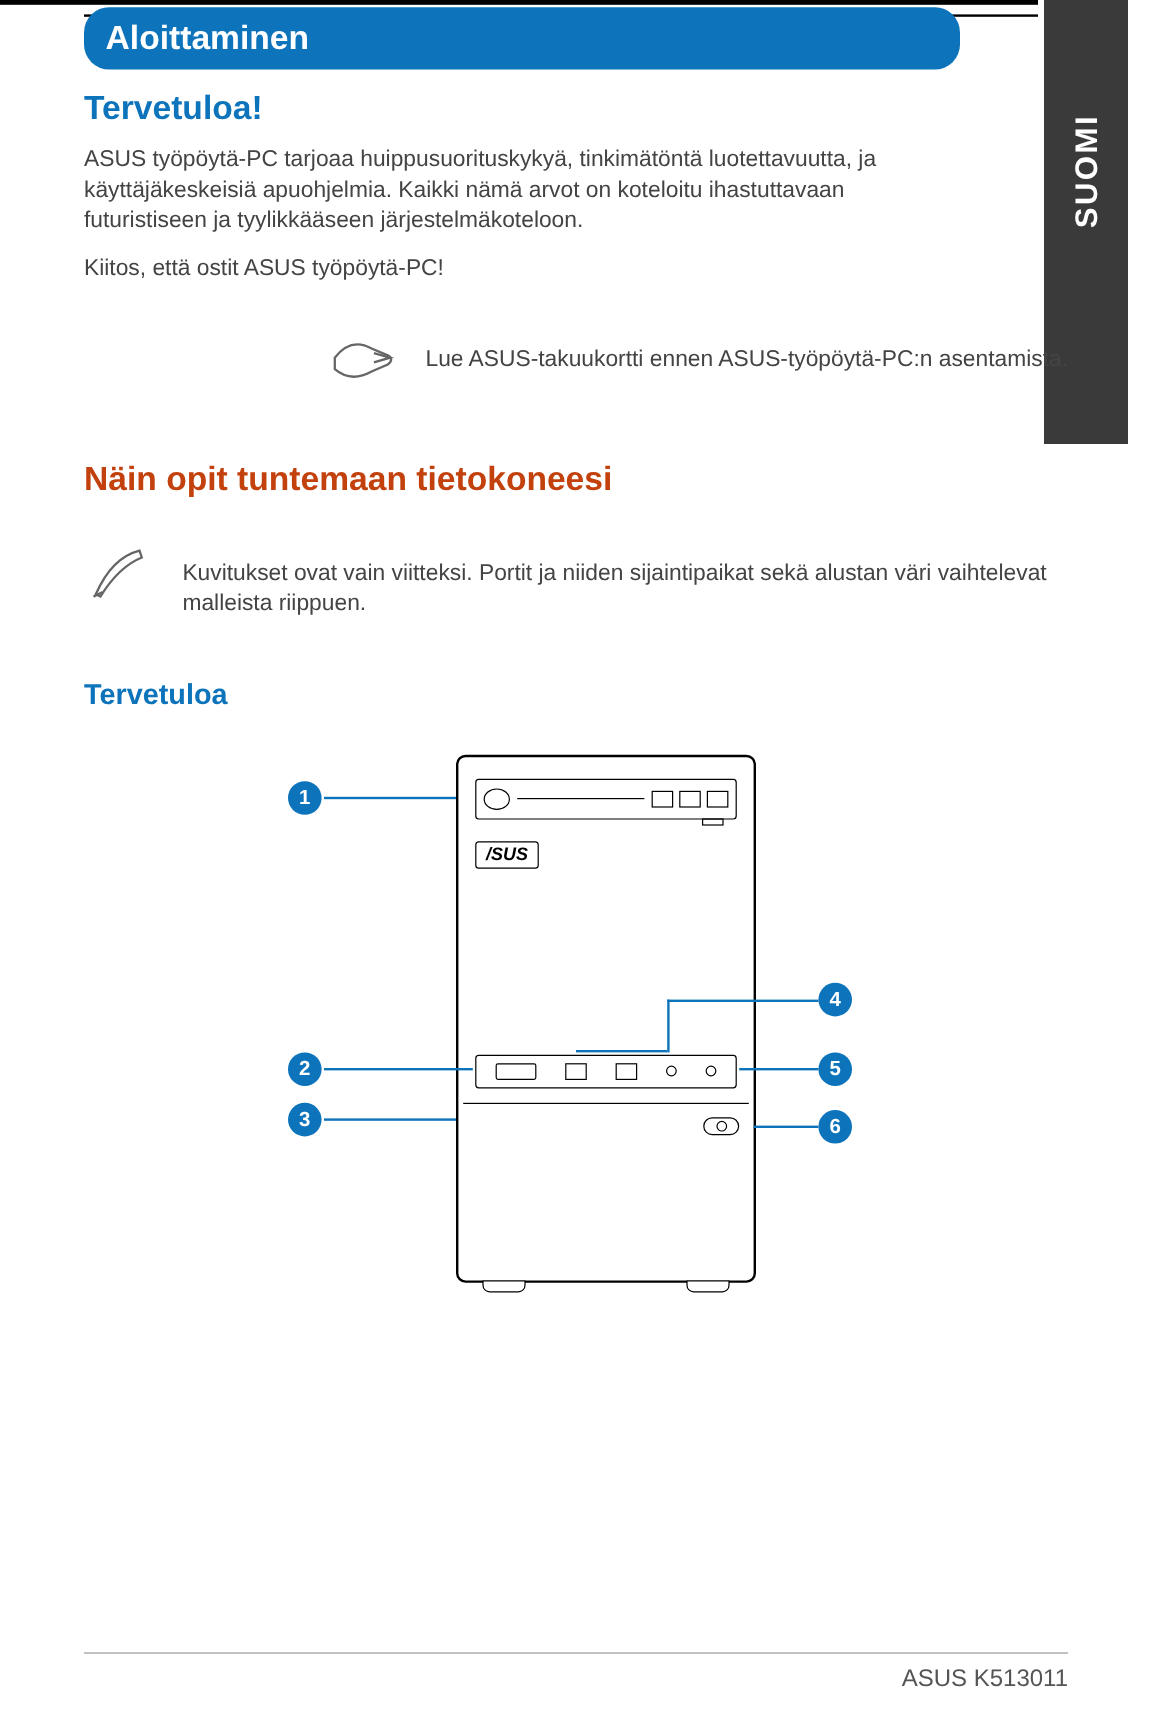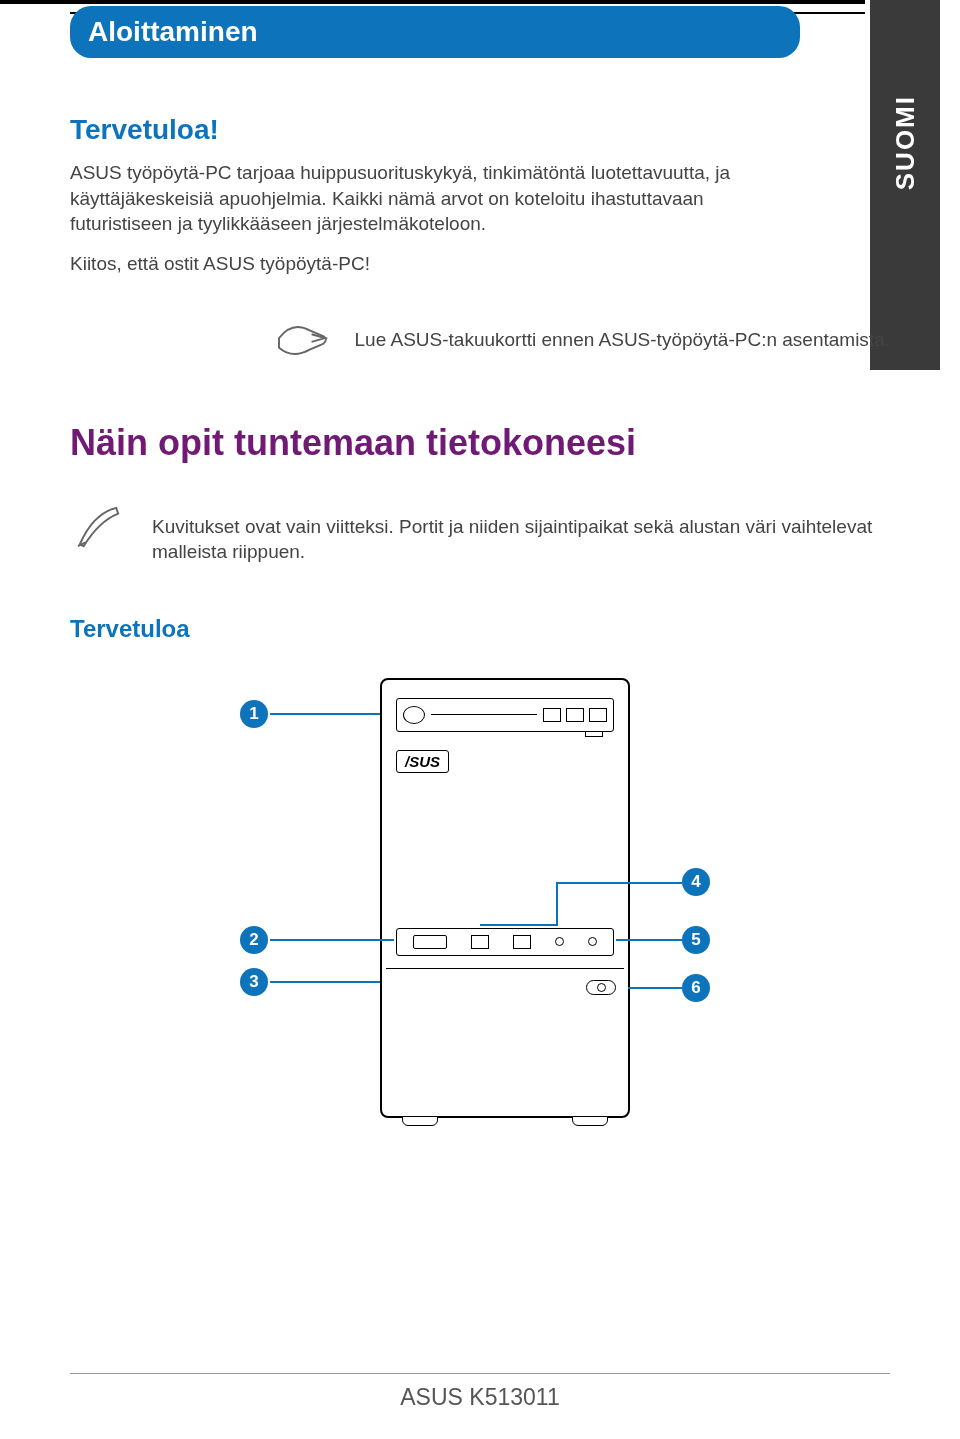--- a/index.html
+++ b/index.html
@@ -65,21 +65,21 @@
     font-weight: bold;
     padding: 10px 18px;
     margin-top: 6px;
     width: 730px;
     border-radius: 21px;
   }
   .welcome {
     color: #0d74bc;
     font-size: 28px;
     font-weight: bold;
-    margin-top: 56px;
+    margin-top: 16px;
   }
   .para {
     font-size: 19px;
     line-height: 1.35;
     color: #444;
     margin-top: 14px;
     max-width: 720px;
   }
   .note-row {
     display: flex;
@@ -92,22 +92,22 @@
     width: 58px;
     flex-shrink: 0;
   }
   .note-text {
     font-size: 19px;
     color: #444;
     line-height: 1.35;
     padding-top: 10px;
   }
   .section-h {
-    color: #701a75;
-    font-size: 36px;
+    color: #c2410c;
+    font-size: 28px;
     font-weight: bold;
     margin-top: 55px;
   }
   .section-sub {
     color: #0d74bc;
     font-size: 24px;
     font-weight: bold;
     margin-top: 50px;
   }
   .diagram-area {
@@ -203,22 +203,22 @@
   .c6 { left:612px; top:296px; }
   .l6 { left:558px; top:309px; width:54px; }
 
   .footer {
     position: absolute;
     bottom: 28px;
     left: 70px;
     right: 70px;
     border-top: 1px solid #999;
     display: flex;
-    justify-content: center;
-    font-size: 23px;
+    justify-content: flex-end;
+    font-size: 20px;
     color: #555;
     padding-top: 10px;
   }
 </style>
 </head>
 <body>
 
 <div class="top-rule"></div>
 <div class="inner-rule"></div>
 

